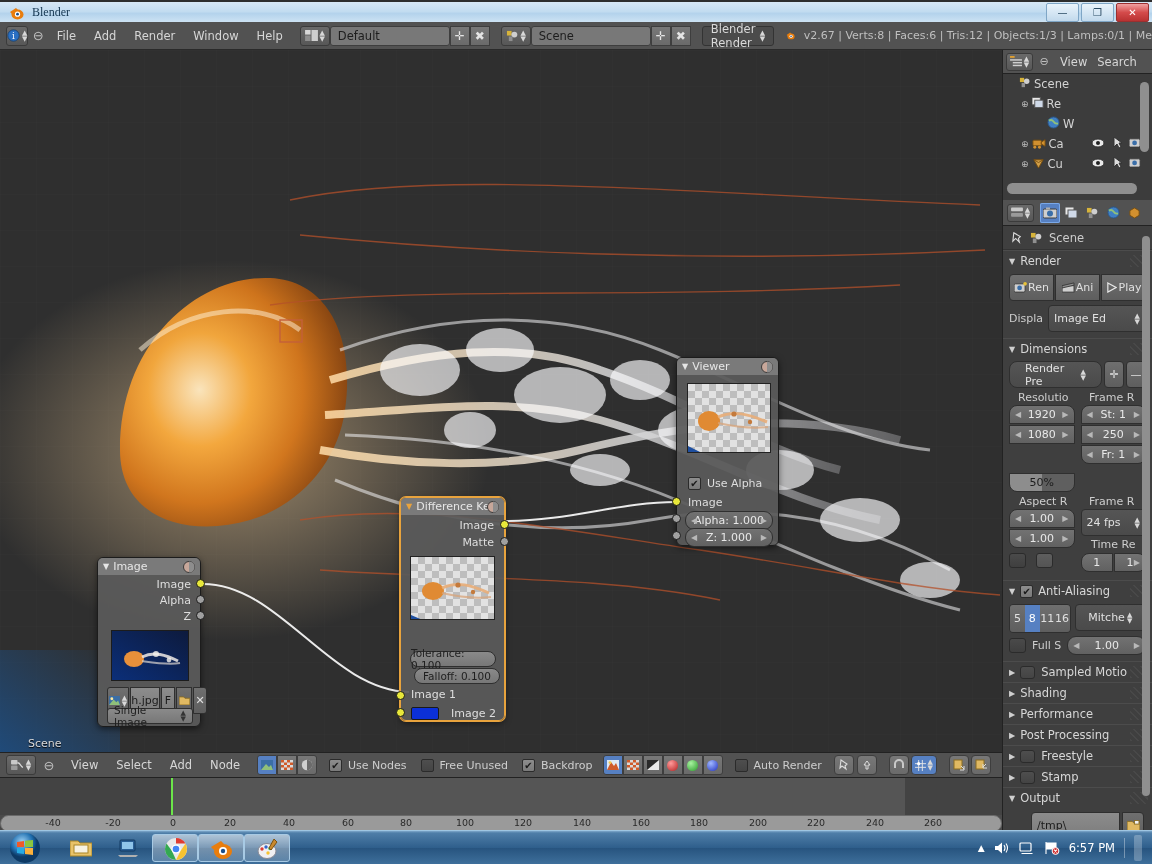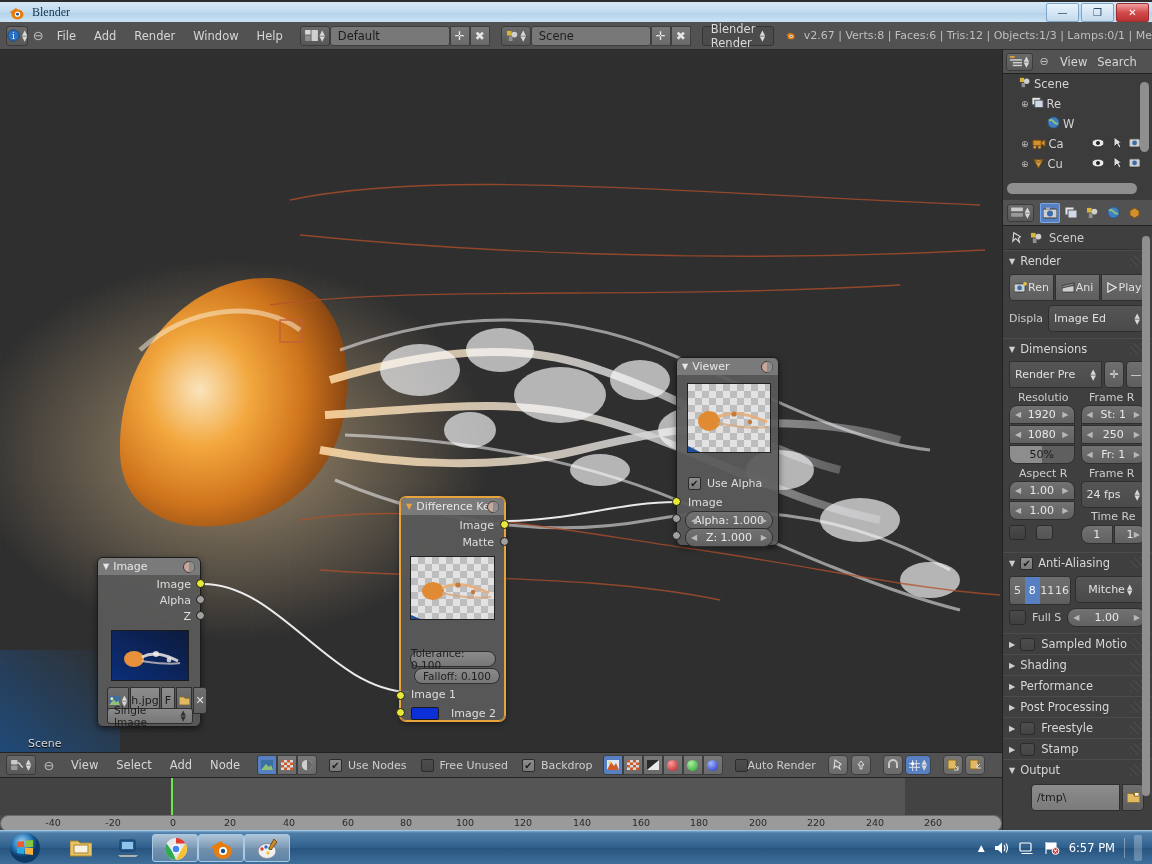--- a/index.html
+++ b/index.html
@@ -545,21 +545,21 @@
         <span style="width:11px;height:11px;border-radius:50%;background:radial-gradient(circle at 35% 30%,#ff9a9a,#b32020);display:block;"></span>
       </div>
       <div class="sq-btn" style="border-radius:0;">
         <span style="width:11px;height:11px;border-radius:50%;background:radial-gradient(circle at 35% 30%,#a8f2a0,#2a9a2a);display:block;"></span>
       </div>
       <div class="sq-btn" style="border-radius:0 3px 3px 0;">
         <span style="width:11px;height:11px;border-radius:50%;background:radial-gradient(circle at 35% 30%,#a0b8ff,#2030c0);display:block;"></span>
       </div>
     </div>
 
-    <div style="display:flex;align-items:center;margin-left:12px;">
+    <div style="display:flex;align-items:center;gap:6px;margin-left:12px;">
       <span class="cb off"></span>
       <span class="lbl">Auto Render</span>
     </div>
 
     <div class="sq-btn" style="margin-left:12px;border-radius:4px;">
       <svg width="12" height="12" viewBox="0 0 12 12">
         <path d="M3 1 L9 5 L7 7 L8 10 L4 7 L2 9 Z" fill="none" stroke="#ddd" stroke-width="1.1"></path>
       </svg>
     </div>
     <div class="sq-btn" style="margin-left:3px;border-radius:4px;">
@@ -859,21 +859,21 @@
         <span class="dd-arrows">▲<br>▼</span>
       </div>
     </div>
 
     <div class="panel-hdr" style="margin-top:6px;">
       <span class="tri">▼</span>
       <span>Dimensions</span>
       <span class="grip"></span>
     </div>
     <div style="display:flex;gap:2px;padding:2px 6px 0 6px;">
-      <div class="bl-btn" style="flex:1;border-radius:0;justify-content:space-between;padding:0 5px;background:linear-gradient(to bottom,#555,#4a4a4a);gap:12px;">
+      <div class="bl-btn" style="flex:1;border-radius:8px;justify-content:space-between;padding:0 15px;background:linear-gradient(to bottom,#555,#4a4a4a);gap:12px;">
         <span>Render Pre</span>
         <span class="dd-arrows">▲<br>▼</span>
       </div>
       <div class="bl-btn" style="width:20px;border-radius:4px;">✛</div>
       <div class="bl-btn" style="width:20px;border-radius:4px;">—</div>
     </div>
     <div style="display:flex;padding:3px 6px 0 6px;">
       <div style="flex:1;text-align:center;" class="lbl">Resolutio</div>
       <div style="flex:1;text-align:center;" class="lbl">Frame R</div>
     </div>
@@ -882,21 +882,21 @@
         <div class="num-btn" style="border-radius:8px 8px 0 0;">
           <span class="la">◀</span>
           <span>1920</span>
           <span class="ra">▶</span>
         </div>
         <div class="num-btn" style="border-radius:0;">
           <span class="la">◀</span>
           <span>1080</span>
           <span class="ra">▶</span>
         </div>
-        <div class="num-btn" style="border-radius:0 0 8px 8px;background:linear-gradient(to right,#8d8d8d 50%,#5f5f5f 50%);color:#1c1c1c;">50%</div>
+        <div class="num-btn" style="border-radius:0 0 8px 8px;background:linear-gradient(to right,#8d8d8d 50%,#5f5f5f 50%);color:#1c1c1c;margin-top:28px;">50%</div>
       </div>
       <div style="flex:1;display:flex;flex-direction:column;gap:1px;">
         <div class="num-btn" style="border-radius:8px 8px 0 0;">
           <span class="la">◀</span>
           <span>St: 1</span>
           <span class="ra">▶</span>
         </div>
         <div class="num-btn" style="border-radius:0;">
           <span class="la">◀</span>
           <span>250</span>

